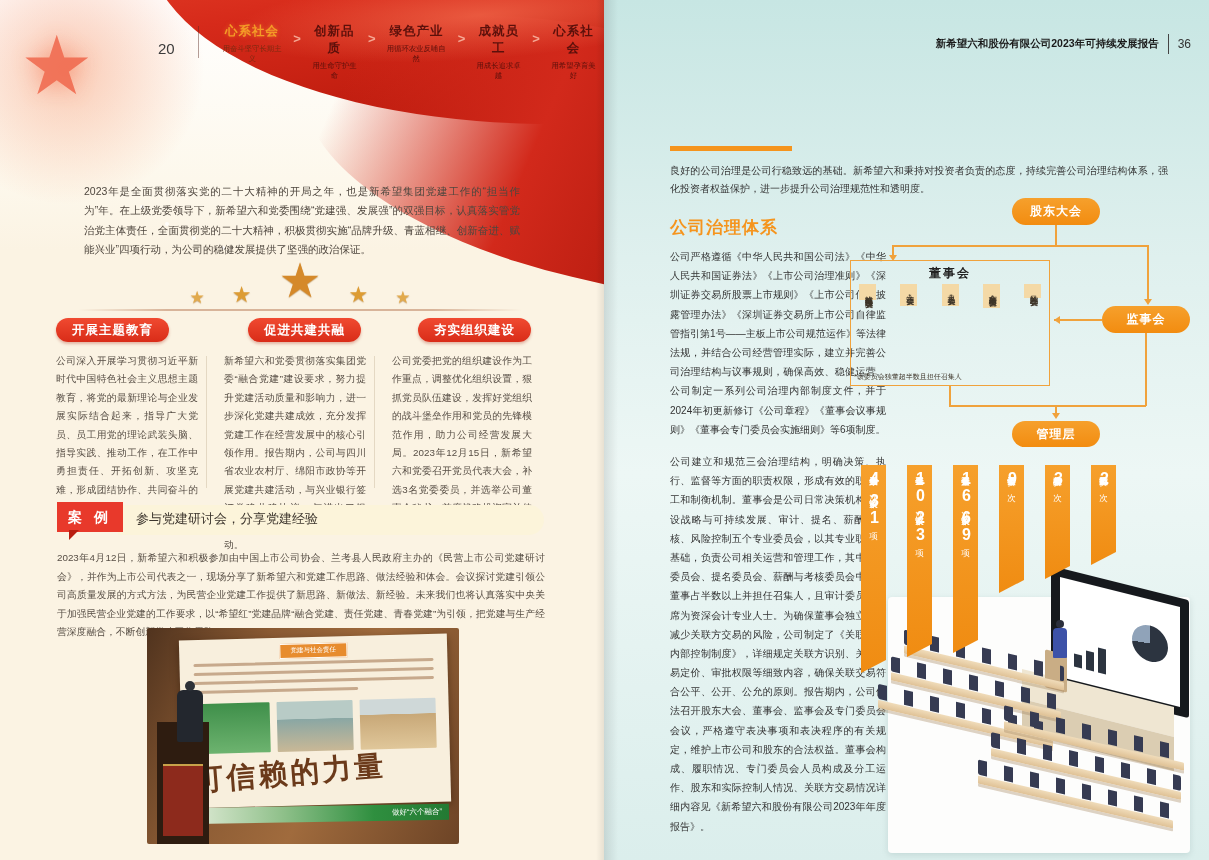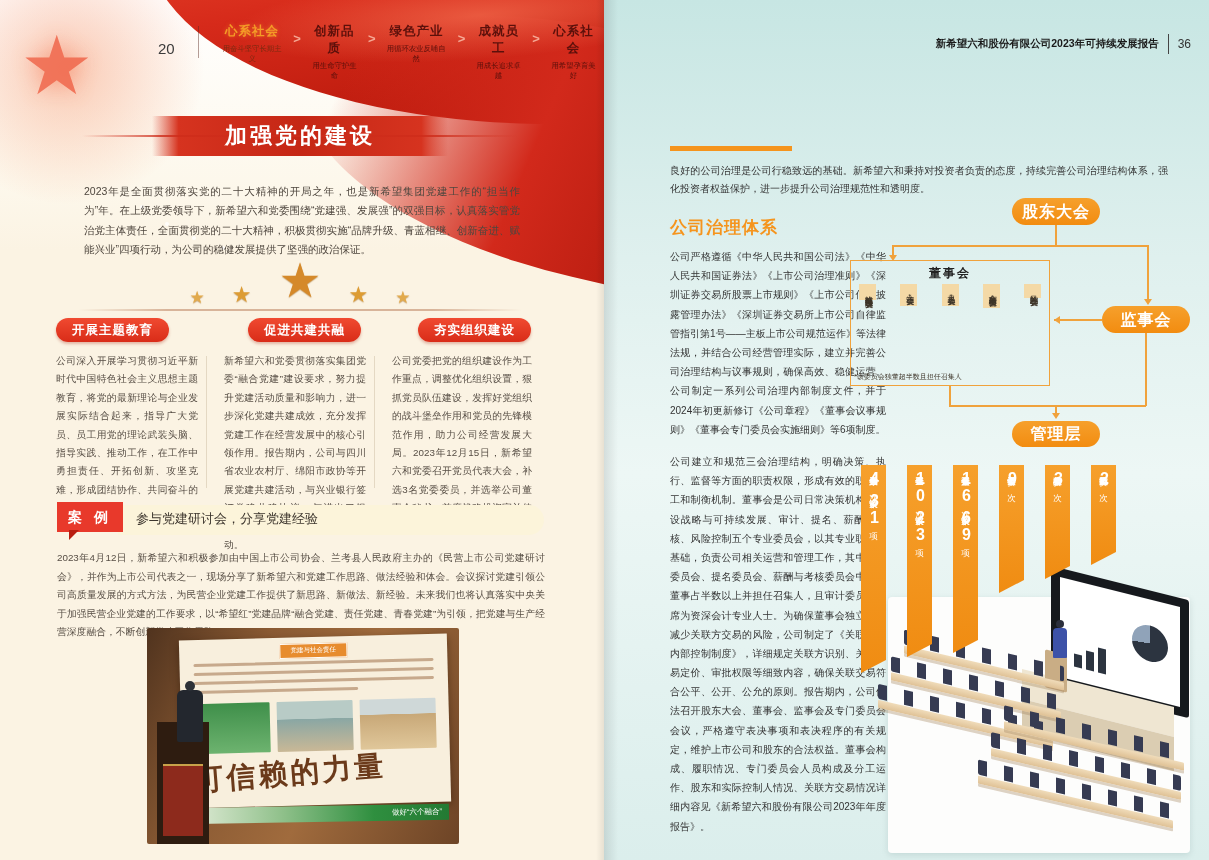--- a/index.html
+++ b/index.html
@@ -106,21 +106,21 @@
 
   .rp-title { position:absolute; left:66px; top:104px; font-size:26px; font-weight:bold; color:#101010; letter-spacing:2px; }
   .rp-underline { position:absolute; left:66px; top:146px; width:122px; height:5px; background:#f5941d; }
   .rp-intro { position:absolute; left:66px; top:162px; width:498px; font-size:10px; line-height:1.8; color:#333; text-align:justify; }
   .rp-sec { position:absolute; left:66px; top:216px; font-size:17px; font-weight:bold; color:#f5941d; letter-spacing:1px; }
   .rp-para { position:absolute; left:66px; width:216px; font-size:10px; line-height:1.92; color:#333; text-align:justify; }
   .p1 { top:247px; } .p2 { top:452px; }
 
   
   .pill { position:absolute; height:27px; border-radius:14px; background:linear-gradient(180deg,#f6a02c,#f28c10);
-    color:#fff; font-size:16px; font-weight:bold; text-align:center; line-height:27px; letter-spacing:1px; }
+    color:#fff; font-size:12px; font-weight:bold; text-align:center; line-height:27px; letter-spacing:1px; }
   .oc-line { position:absolute; background:#f0a23c; }
   .arr-d { position:absolute; width:0; height:0; border:4px solid transparent; border-top:6px solid #f0a23c; }
   .arr-l { position:absolute; width:0; height:0; border:4px solid transparent; border-right:6px solid #f0a23c; }
   .board-box { position:absolute; left:246px; top:260px; width:200px; height:126px; border:1.5px solid #f0a23c; }
   .board-label { position:absolute; left:0; right:0; top:4px; text-align:center; font-size:12px; font-weight:bold; color:#222; letter-spacing:2px; }
   .committees { position:absolute; left:8px; right:8px; top:23px; display:flex; justify-content:space-between; align-items:flex-start; }
   .committee { writing-mode:vertical-rl; text-orientation:upright; white-space:nowrap; background:#f4d9a6;
     color:#3d3428; font-size:8px; padding:5px 3px; letter-spacing:.5px; }
   .oc-foot { position:absolute; left:250px; top:372px; font-size:7px; color:#3d3428; z-index:2; }
 
@@ -191,21 +191,20 @@
         <div class="nav-title">成就员工</div>
         <div class="nav-sub">用成长追求卓越</div>
       </div>
       <div class="nav-chev">&gt;</div>
       <div class="nav-item">
         <div class="nav-title">心系社会</div>
         <div class="nav-sub">用希望孕育美好</div>
       </div>
     </div>
 
-    <div class="title-banner">加强党的建设</div>
     <div class="intro-l">2023年是全面贯彻落实党的二十大精神的开局之年，也是新希望集团党建工作的“担当作为”年。在上级党委领导下，新希望六和党委围绕“党建强、发展强”的双强目标，认真落实管党治党主体责任，全面贯彻党的二十大精神，积极贯彻实施“品牌升级、青蓝相继、创新奋进、赋能兴业”四项行动，为公司的稳健发展提供了坚强的政治保证。</div>
 
     <div class="stars-row">
       <span class="st s1">★</span>
       <span class="st s2">★</span>
       <span class="st s3">★</span>
       <span class="st s2">★</span>
       <span class="st s1">★</span>
     </div>
     <div class="divider-l"></div>

